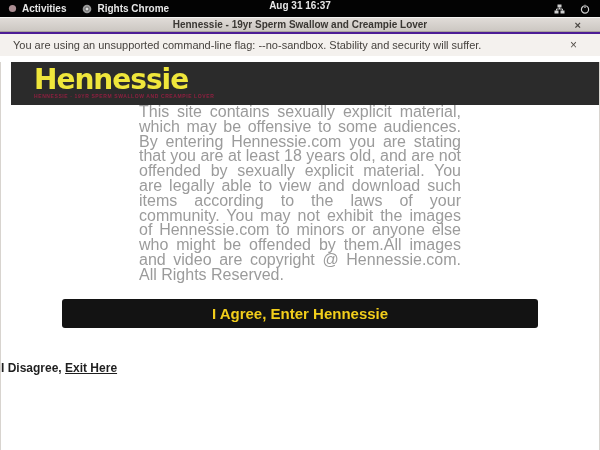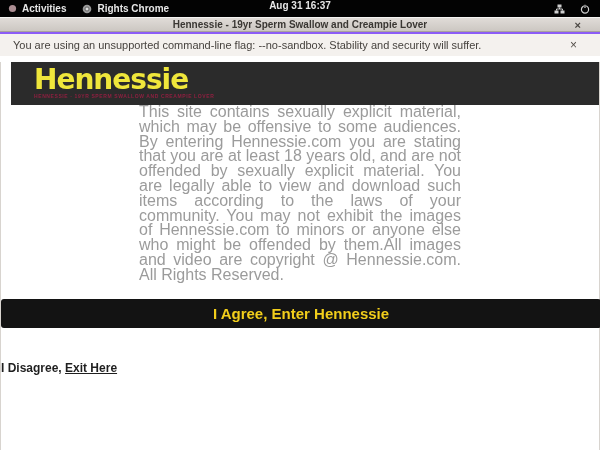--- a/index.html
+++ b/index.html
@@ -35,21 +35,21 @@
   }
   .titlebar-close {
     position:absolute; right:19px; top:0; height:100%;
     display:flex; align-items:center;
     font-size:11px; color:#4a4募義;
     color:#4a4642; font-weight:bold; cursor:pointer;
   }
   
   .infobar {
     height:24px; background:#f4f1ee;
-    border-top:2px solid #8b5cf6;
+    border-top:2px solid #4c1d95;
     display:flex; align-items:center;
     padding-left:13px; position:relative;
     font-size:11px; color:#46423e;
   }
   .infobar-close {
     position:absolute; right:23px; top:0; height:100%;
     display:flex; align-items:center;
     font-size:12px; color:#55504b; cursor:pointer;
   }
   
@@ -72,21 +72,21 @@
     margin-top:11px; display:flex; justify-content:center; gap:36px;
     font-size:11px; font-weight:bold; color:#1d1d1d;
     letter-spacing:-0.2px;
   }
   .disclaimer {
     width:322px; margin:0 auto 0;
     text-align:justify;
     font-size:16px; line-height:14.8px; color:#9b9b9b;
   }
   .agree-btn {
-    width:600px; height:29px; margin:16px auto 9px;
+    width:476px; height:29px; margin:16px auto 9px;
     background:#131313; border-radius:3px;
     display:flex; align-items:center; justify-content:center;
     color:#f2ce1b; font-size:15px; font-weight:bold;
     cursor:pointer;
   }
   .disagree {
     margin-top:33px; text-align:left;
     font-size:12px; font-weight:bold; color:#1f1f1f;
   }
   .exit-link { text-decoration:underline; cursor:pointer; color:#1f1f1f; }

